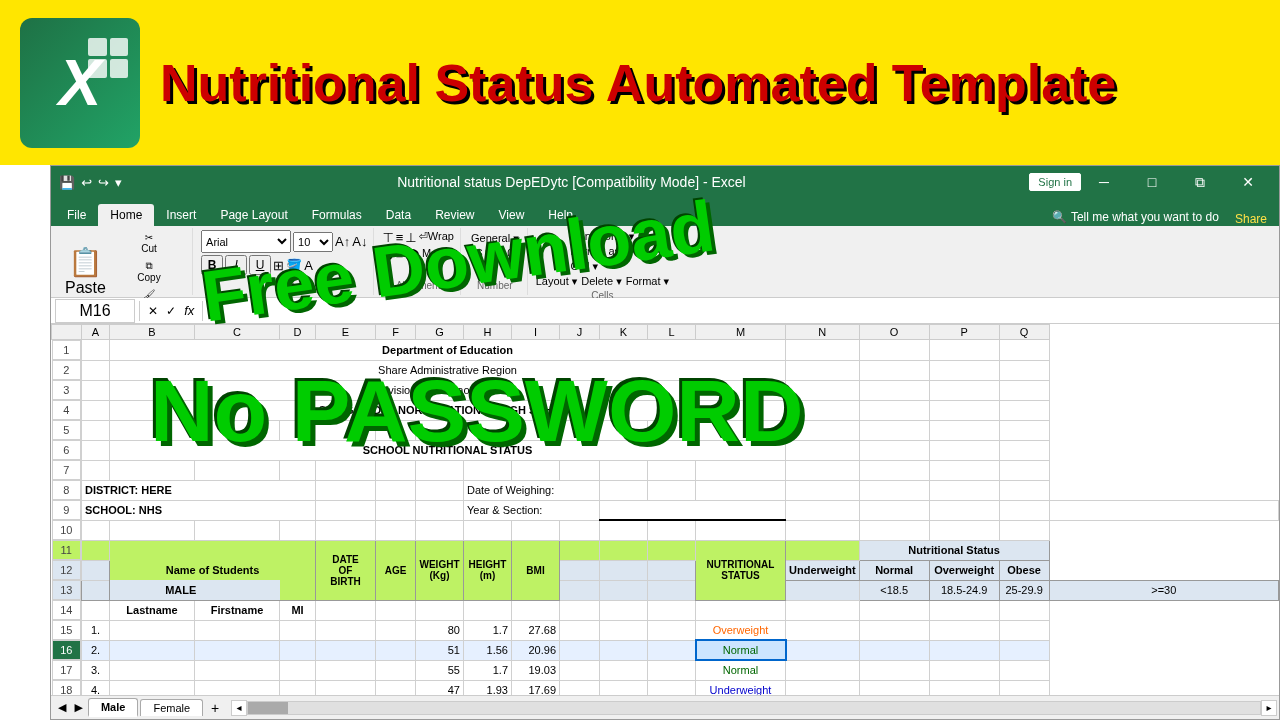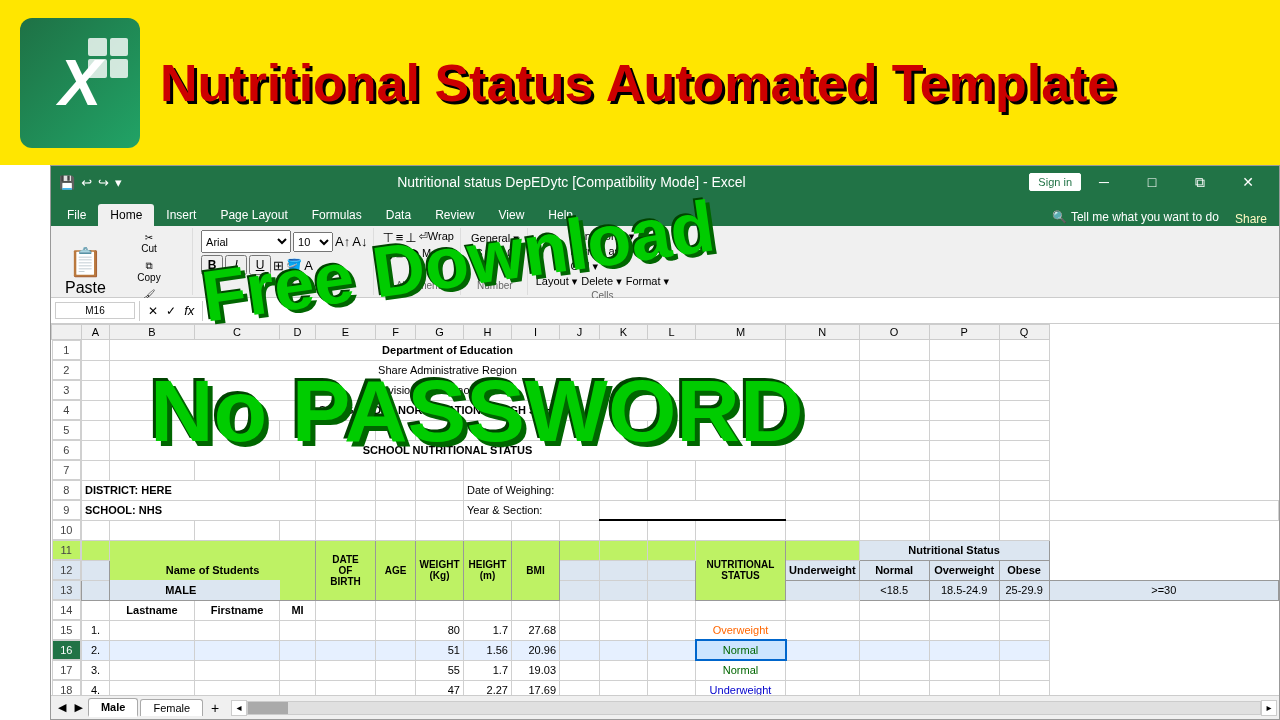--- a/index.html
+++ b/index.html
@@ -178,21 +178,21 @@
       margin-left: 8px;
       background: #fff;
       color: #217346;
       border: 1px solid #fff;
       border-radius: 2px;
       padding: 2px 8px;
       font-size: 11px;
       cursor: pointer;
     }
     #share-btn {
-      color: #fef9c3;
+      color: #fde047;
       font-size: 12px;
       padding: 0 8px;
     }
 
     
     #ribbon-content {
       height: 72px;
       background: #f0f0f0;
       border-bottom: 1px solid #ccc;
       display: flex;
@@ -246,21 +246,21 @@
       border-bottom: 1px solid #ccc;
       display: flex;
       align-items: center;
       padding: 0 4px;
       font-size: 12px;
     }
     #name-box {
       width: 80px;
       border: 1px solid #ccc;
       padding: 2px 5px;
-      font-size: 10px;
+      font-size: 16px;
       text-align: center;
     }
     #formula-bar .sep {
       width: 1px;
       height: 20px;
       background: #ccc;
       margin: 0 4px;
     }
     #formula-input {
       flex: 1;
@@ -838,21 +838,21 @@
 
             <tr>
               <td class="row-num-cell td-center">18</td>
               <td class="td-center">4.</td>
               <td></td>
               <td></td>
               <td></td>
               <td></td>
               <td></td>
               <td class="td-right">47</td>
-              <td class="td-right">2.27</td>
+              <td class="td-right">1.93</td>
               <td class="td-right">17.69</td>
               <td></td>
               <td></td>
               <td></td>
               <td class="td-center status-underweight">Underweight</td>
               <td></td>
               <td></td>
               <td></td>
               <td></td>
             </tr>

